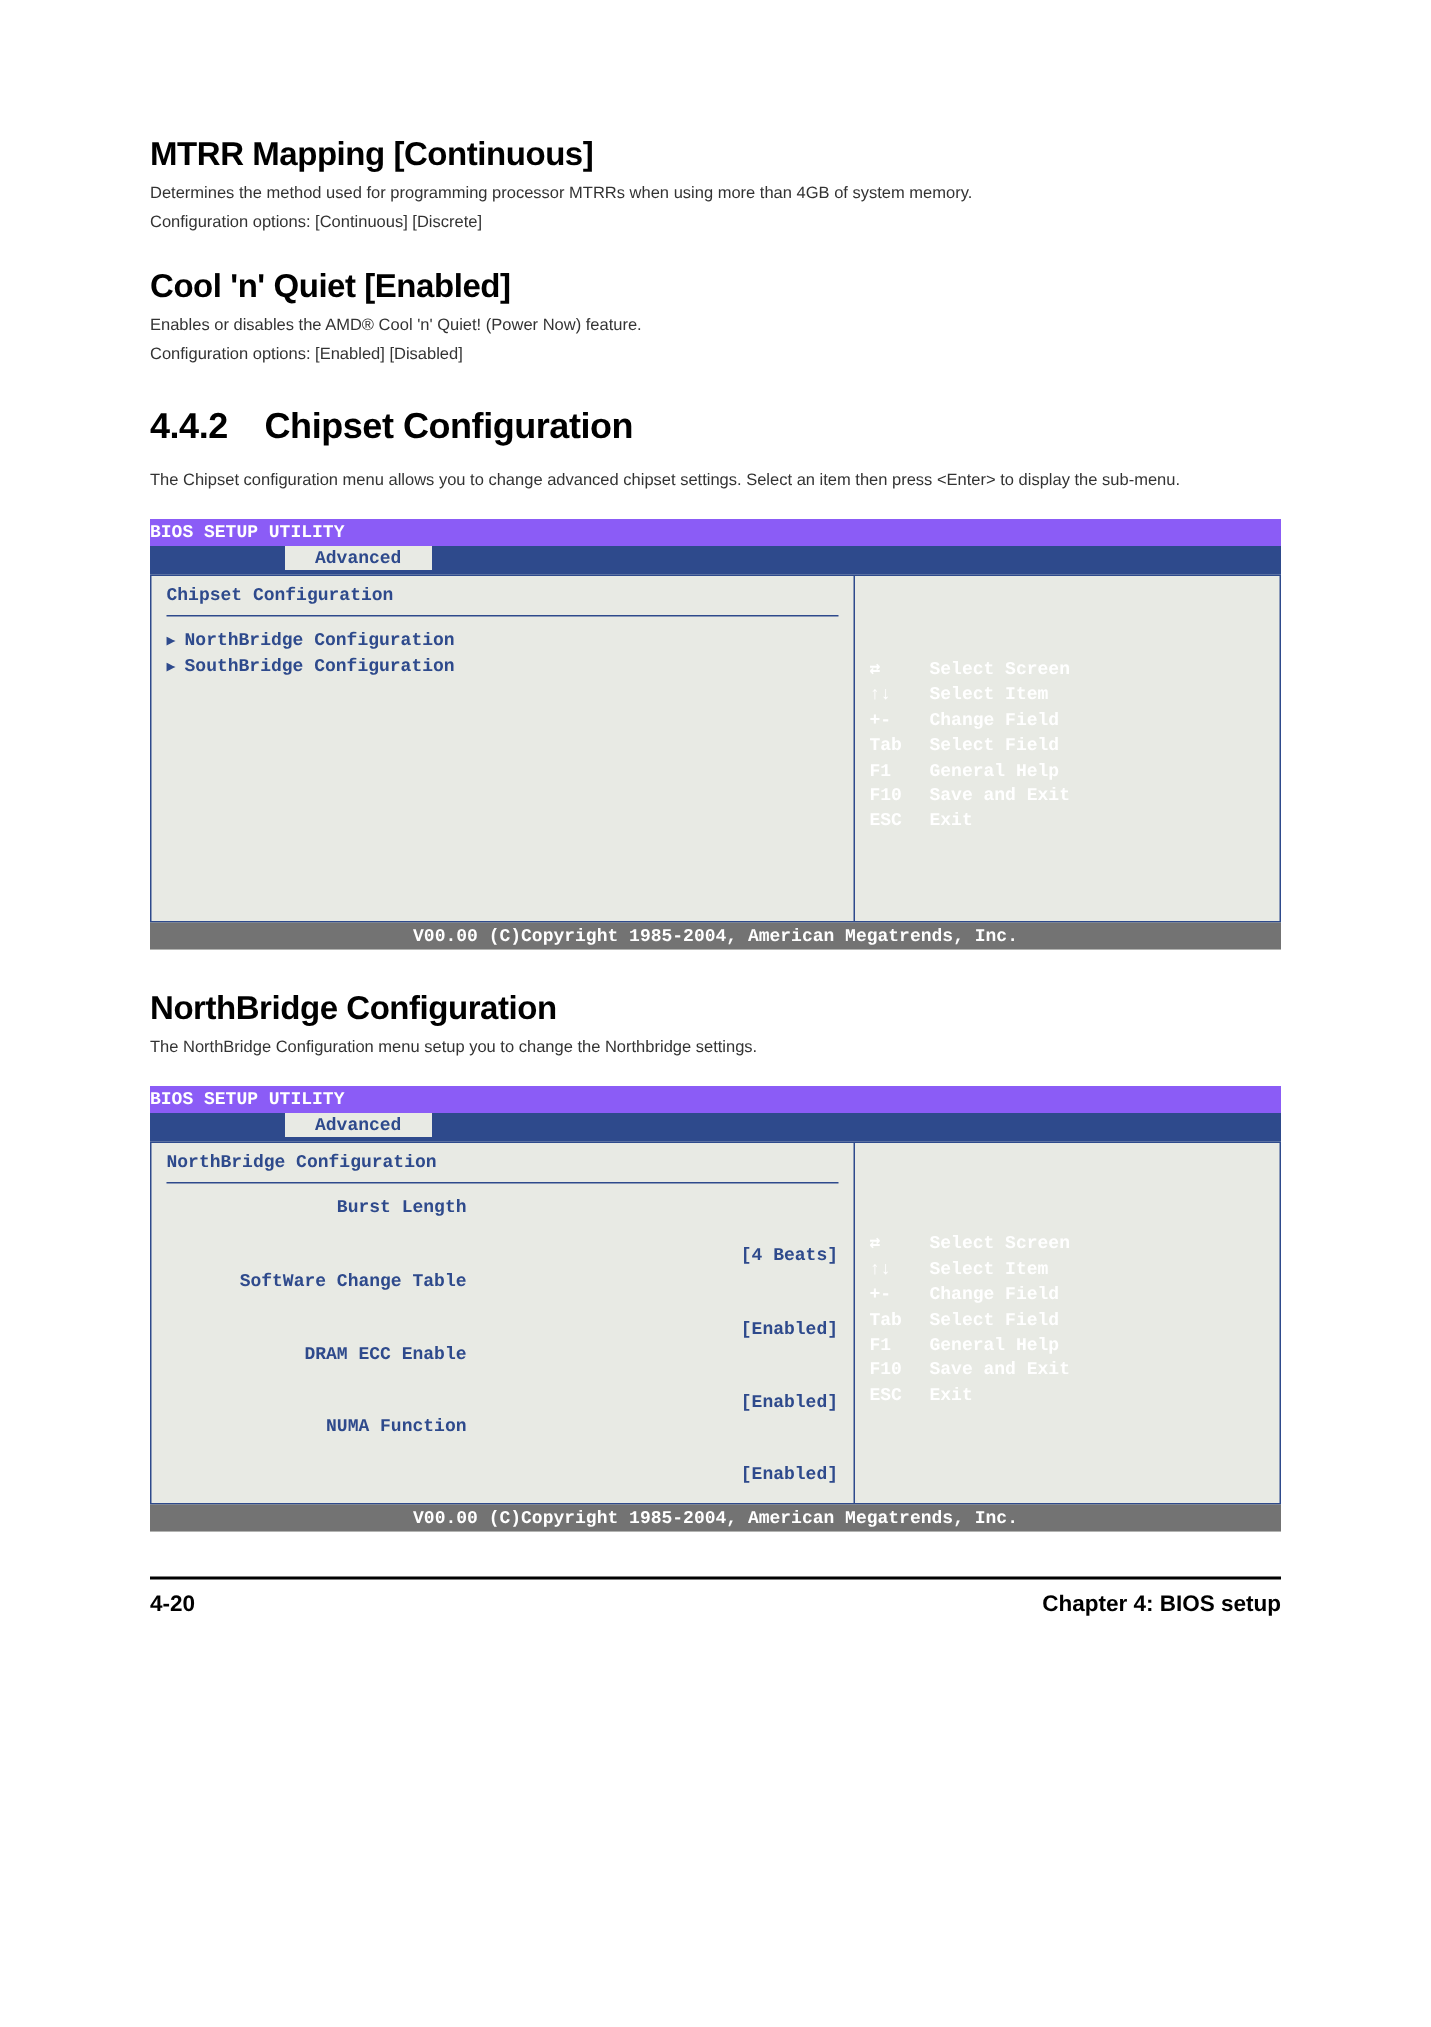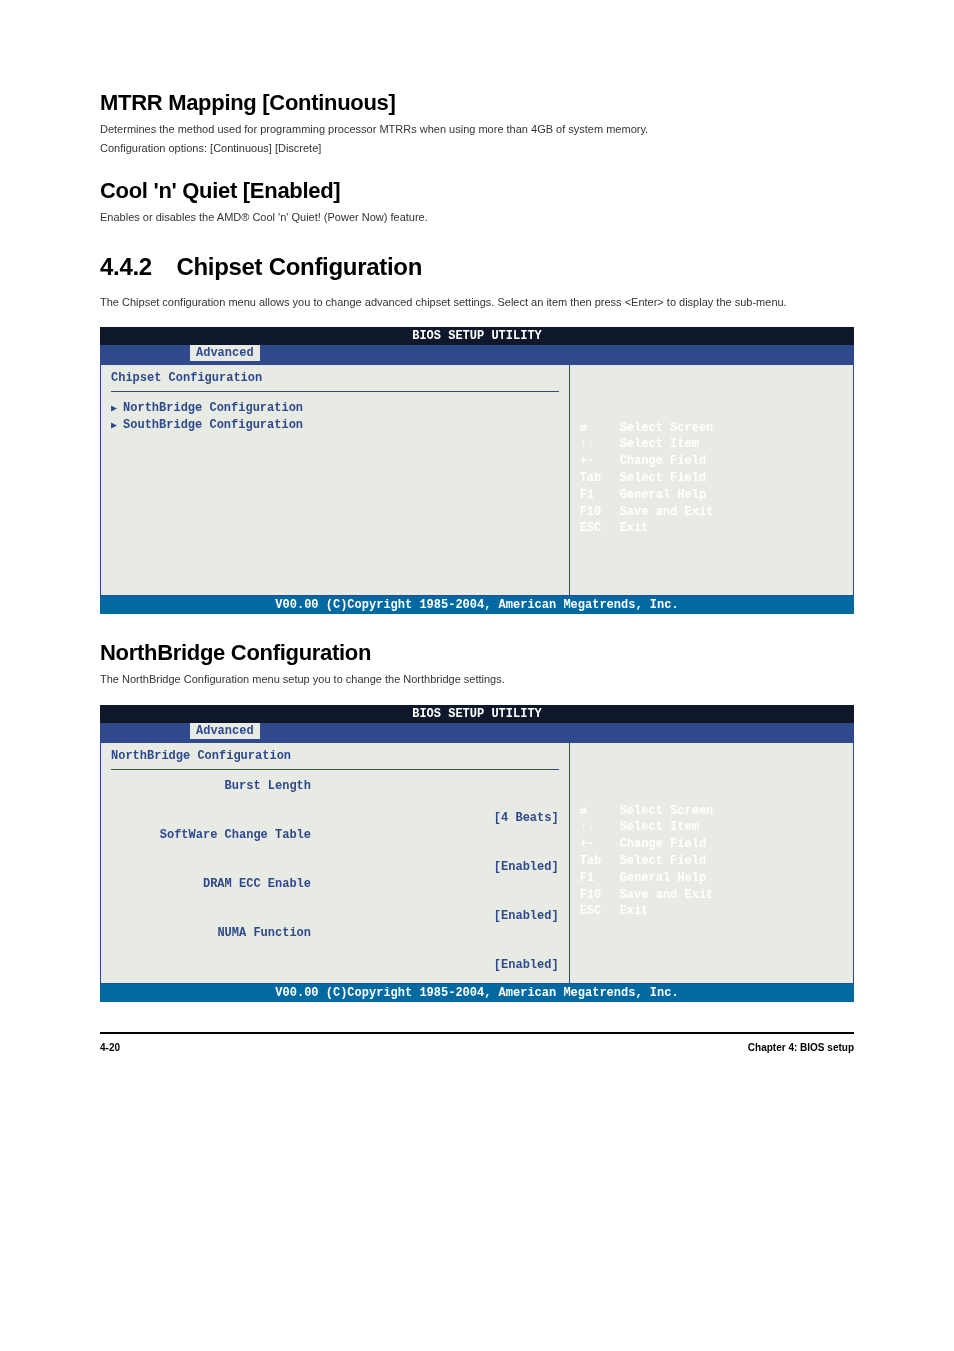--- a/index.html
+++ b/index.html
@@ -39,34 +39,33 @@
     .bios-screen {
       width: 100%;
       background: #E8EAE4;
       font-family: 'Courier New', monospace;
       font-size: 12px;
       font-weight: bold;
       color: #fff;
       margin: 18px 0 26px 0;
     }
     .bios-header {
-      background: #0f172a;
-      text-align: center;
+      background: #8b5cf6;
       padding: 2px 0;
       font-weight: bold;
     }
     .bios-tabs {
       background: #2E4A8C;
       padding: 0 0 3px 90px;
     }
     .bios-tab {
       display: inline-block;
       background: #E8EAE4;
       color: #2E4A8C;
-      padding: 1px 6px;
+      padding: 1px 20px;
     }
     .bios-body {
       display: flex;
       border: 1px solid #2E4A8C;
     }
     .bios-left {
       flex: 1.7;
       padding: 6px 10px 10px 10px;
       color: #2E4A8C;
       min-height: 230px;
@@ -114,51 +113,52 @@
       line-height: 1.4;
     }
     .bios-help-key {
       width: 40px;
       color: #fff;
     }
     .bios-help-desc {
       color: #fff;
     }
     .bios-footer {
-      background: #0369a1;
+      background: #737373;
       text-align: center;
       padding: 2px 0;
       color: #fff;
     }
     .page-footer {
       display: flex;
       justify-content: space-between;
       border-top: 2px solid #000;
       padding-top: 8px;
       margin-top: 30px;
       font-weight: bold;
-      font-size: 10px;
+      font-size: 15px;
     }
     .section-num {
       display: inline-block;
       width: 70px;
     }
   </style>
 </head>
 <body>
 
 <div class="section-block">
   <h2 class="section-heading">MTRR Mapping [Continuous]</h2>
   <p class="body-text">Determines the method used for programming processor MTRRs when using more than 4GB of system memory.</p>
   <p class="body-text">Configuration options: [Continuous] [Discrete]</p>
 </div>
 
 <div class="section-block">
   <h2 class="section-heading">Cool 'n' Quiet [Enabled]</h2>
   <p class="body-text">Enables or disables the AMD® Cool 'n' Quiet! (Power Now) feature.</p>
+  <p class="body-text">Configuration options: [Enabled] [Disabled]</p>
 </div>
 
 <h2 class="section-heading-numbered">
   <span class="section-num">4.4.2</span>
   <span>Chipset Configuration</span>
 </h2>
 <p class="body-text">The Chipset configuration menu allows you to change advanced chipset settings. Select an item then press &lt;Enter&gt; to display the sub-menu.</p>
 
 <div class="bios-screen">
   <div class="bios-header">BIOS SETUP UTILITY</div>

